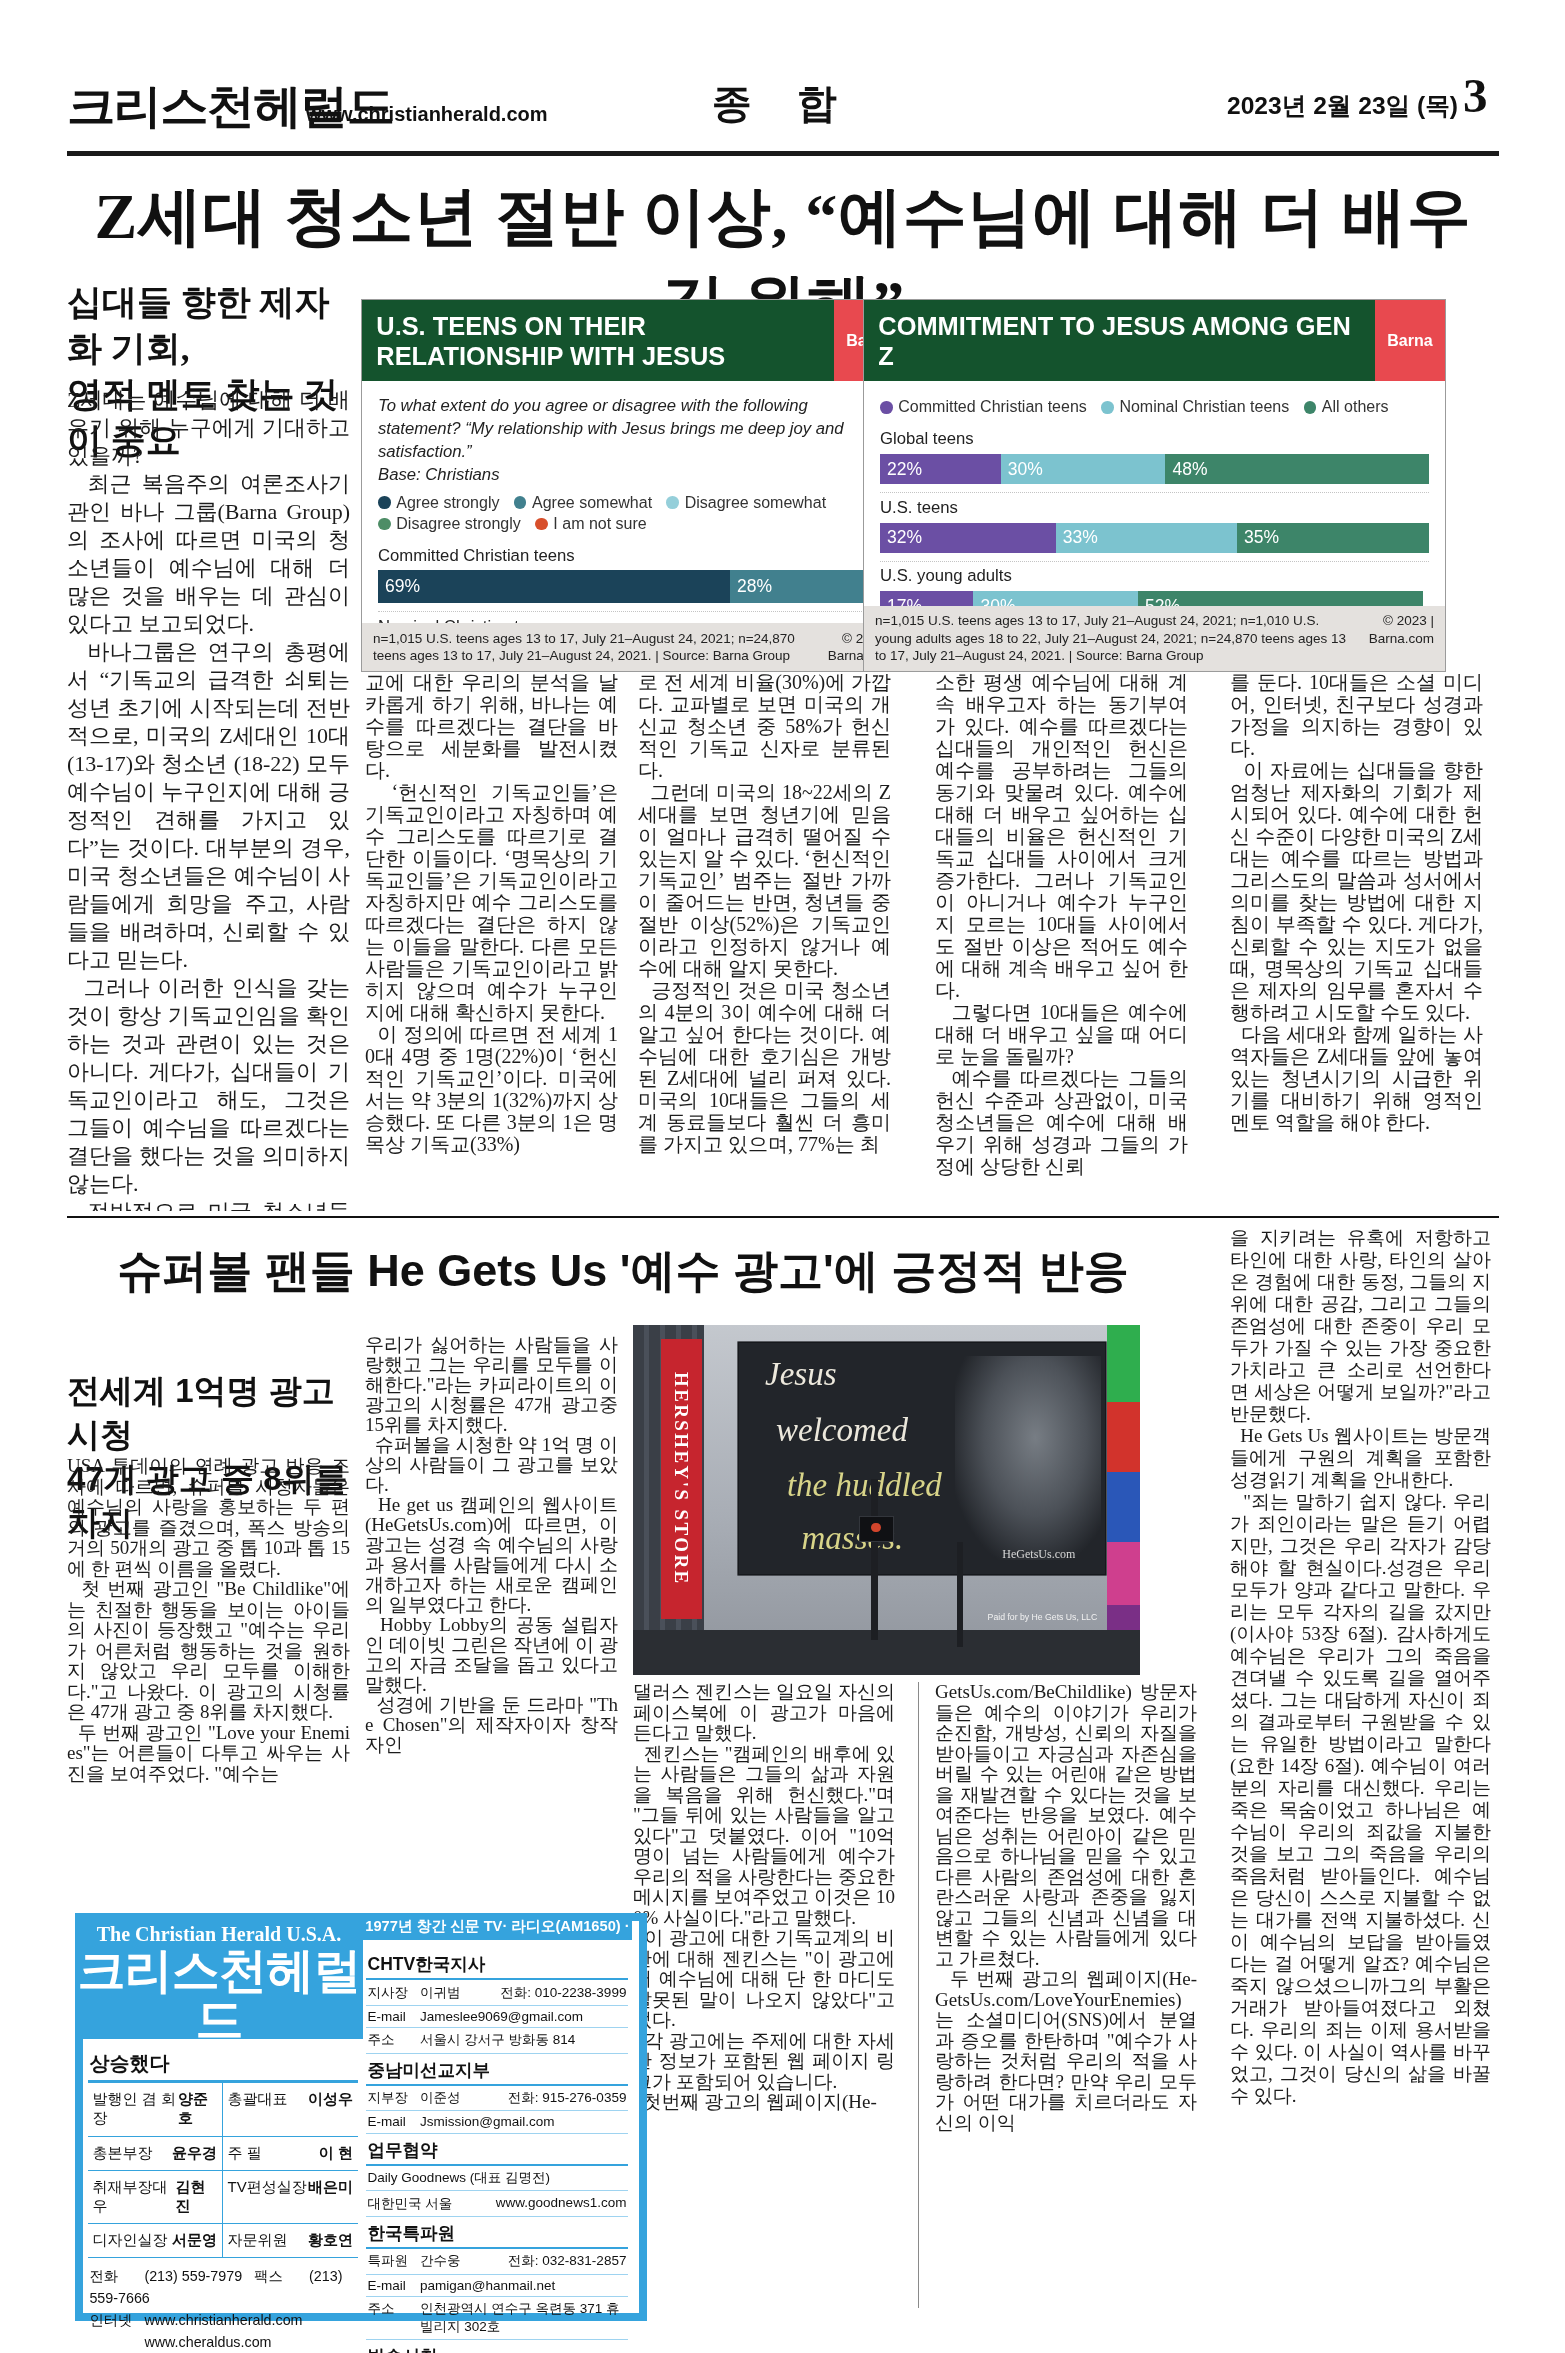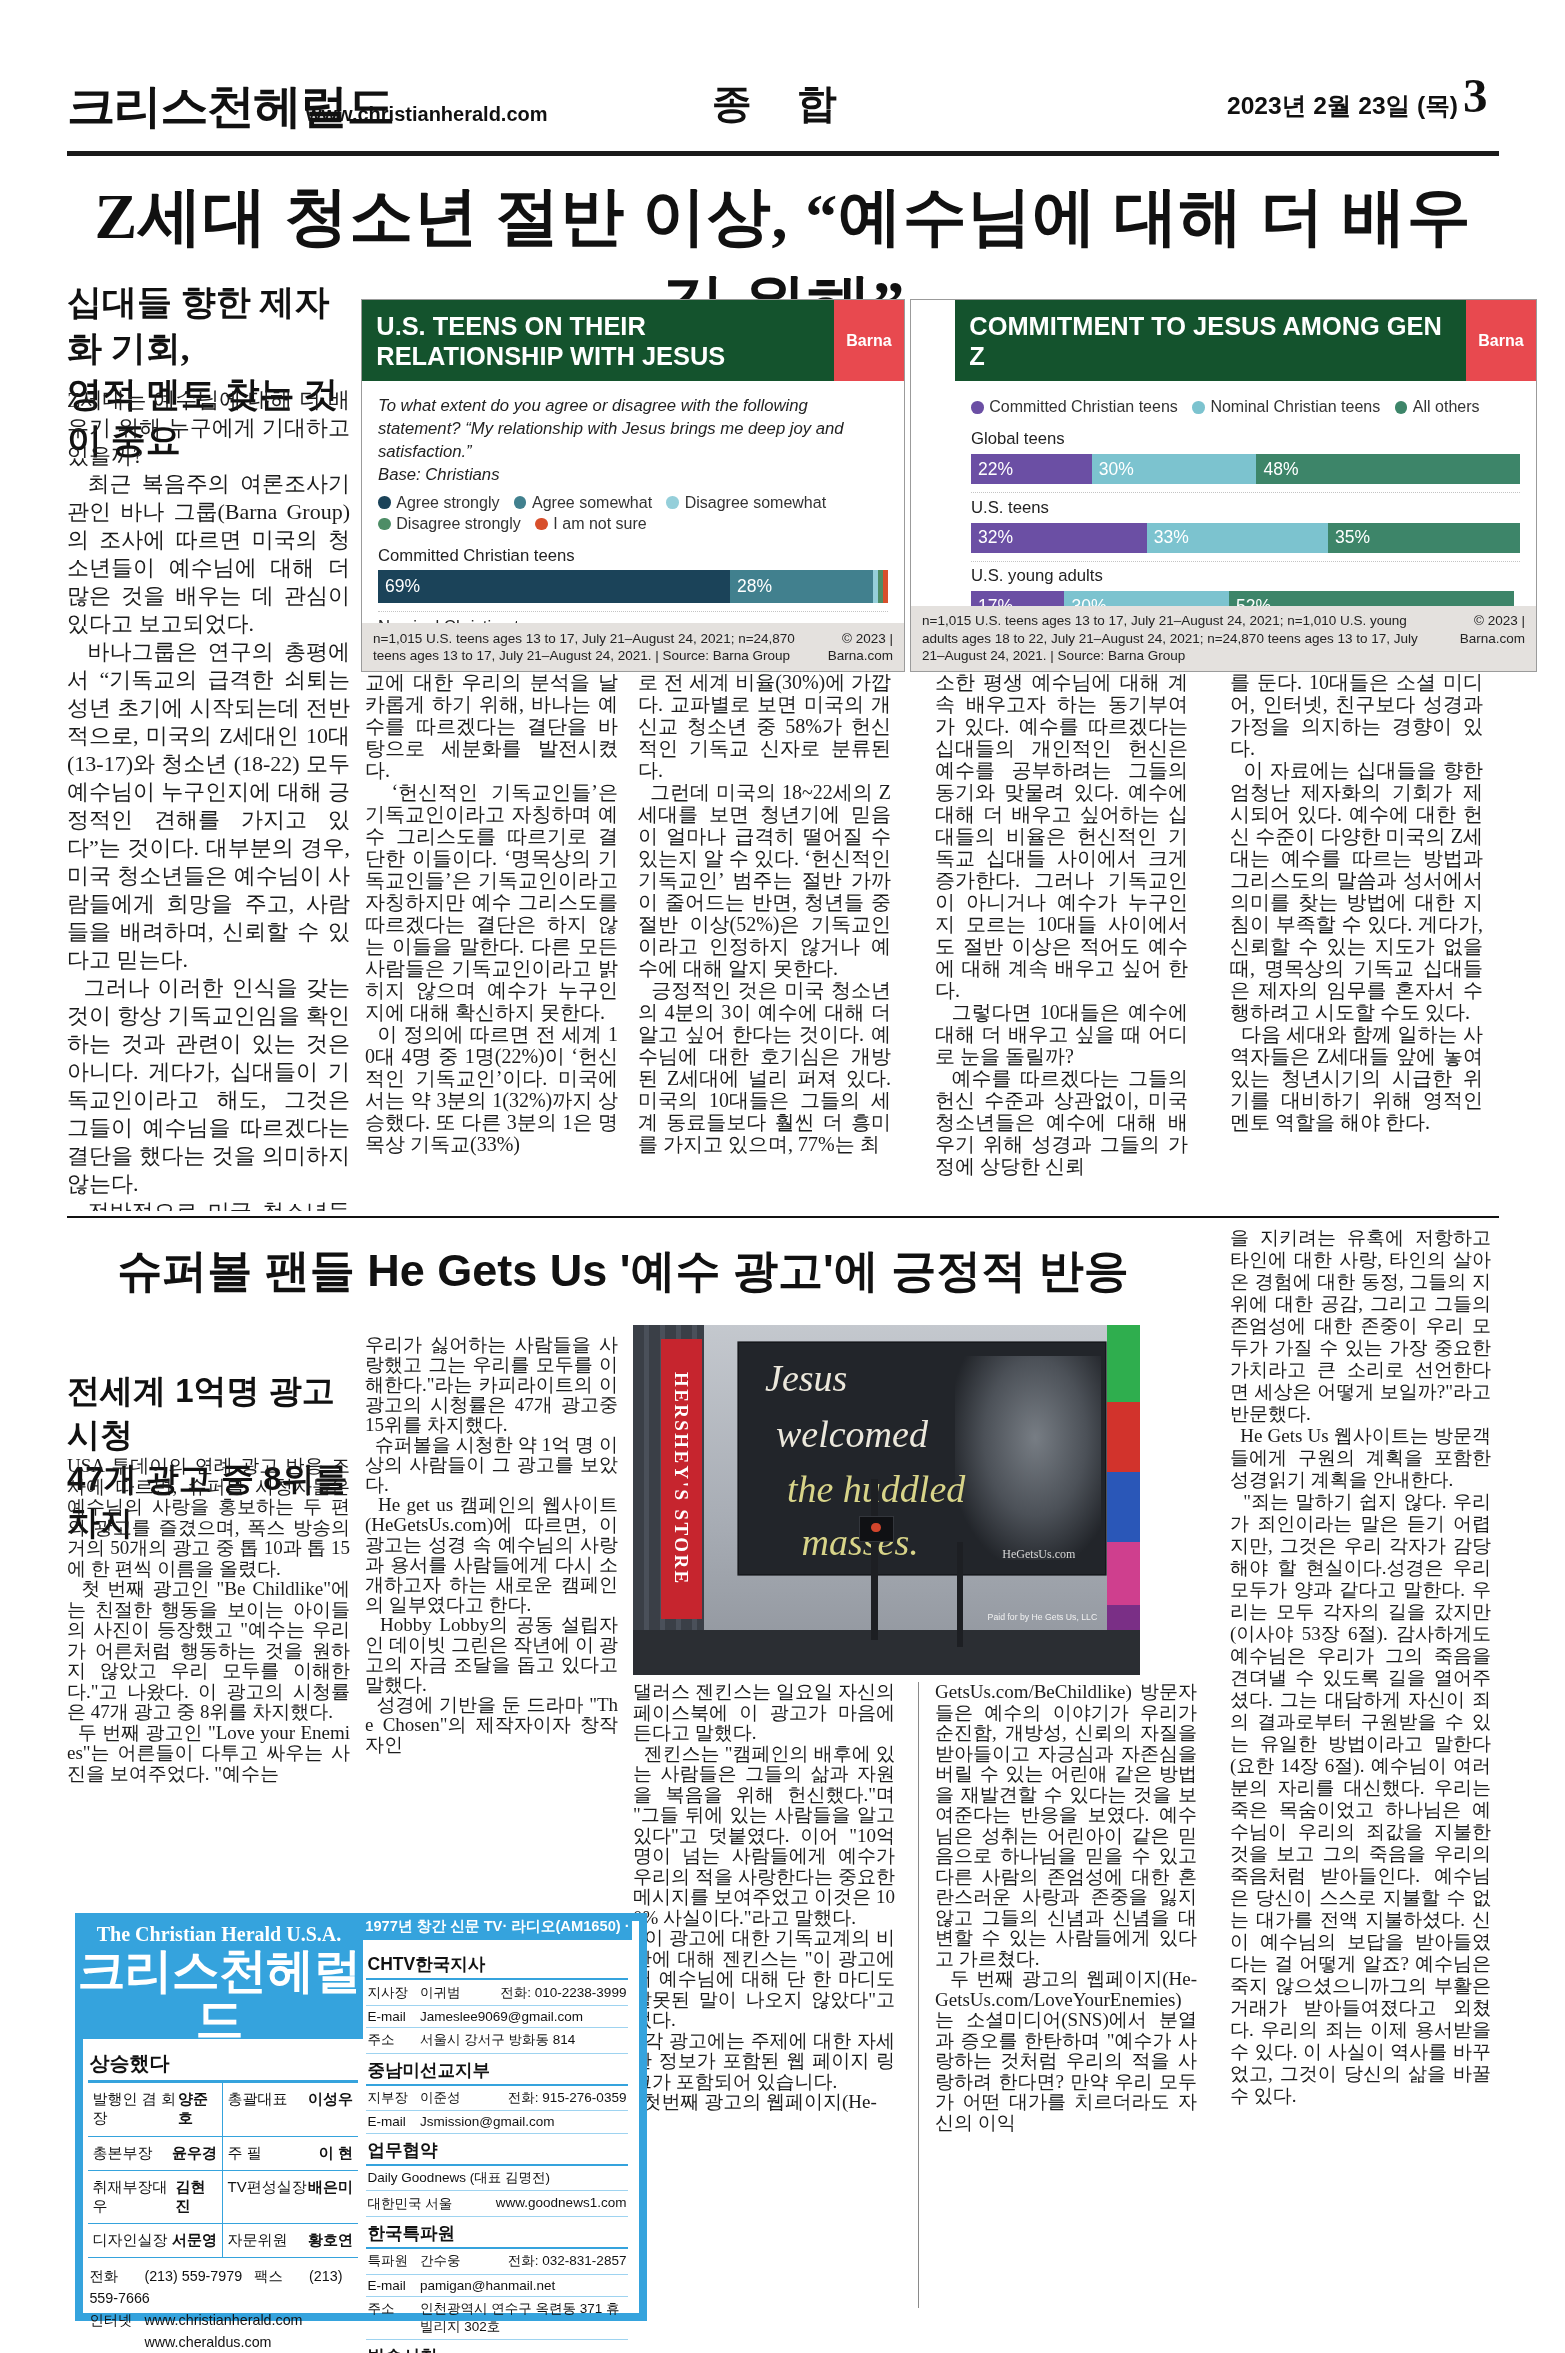--- a/index.html
+++ b/index.html
@@ -60,21 +60,21 @@
   
   .photo{left:633px;top:1325px;width:507px;height:350px;background:linear-gradient(#c4c8ce 0%,#a8adb5 55%,#8e939b 100%);overflow:hidden;}
   .ph-bldg-left{position:absolute;left:0;top:0;width:14%;height:100%;
     background:repeating-linear-gradient(90deg,#3a3f47 0 11px,#4a505a 11px 16px);}
   .hershey{position:absolute;left:5.5%;top:4%;width:41px;height:80%;background:#c6252e;
     color:#fff;font-weight:800;font-size:19px;letter-spacing:2.4px;
     writing-mode:vertical-rl;text-orientation:mixed;display:flex;align-items:center;justify-content:center;}
   .billboard{position:absolute;left:21%;top:5%;width:72%;height:66%;background:#22252a;box-shadow:0 0 0 1.6px #16181c;}
   .bb-face{position:absolute;right:1%;top:6%;width:40%;height:88%;
     background:radial-gradient(ellipse at 55% 40%,#777d84 0%,#4c5158 45%,#22252a 78%);}
-  .bb-line{position:absolute;font-style:italic;font-size:38px;font-family:"Liberation Serif","DejaVu Serif",serif;}
+  .bb-line{position:absolute;font-style:italic;font-size:33px;font-family:"Liberation Serif","DejaVu Serif",serif;}
   .bb-l0{left:7%;top:6%;color:#ece8dc;}
   .bb-l1{left:10%;top:30%;color:#ece8dc;}
   .bb-l2{left:13%;top:54%;color:#d8d489;}
   .bb-l3{left:17%;top:77%;color:#d8d489;}
   .bb-url{position:absolute;right:8%;bottom:5%;color:#d8d8d8;font-size:12px;}
   .bb-paid{position:absolute;right:2%;bottom:-21%;color:#f2f2f2;font-size:8.7px;font-family:"Liberation Sans",sans-serif;}
   .ph-strips{position:absolute;right:0;top:0;width:6.5%;height:100%;
     background:linear-gradient(#2fae4e 0 22%,#d2332c 22% 42%,#2a57b8 42% 62%,#cf3f8e 62% 80%,#7a2f86 80% 100%);}
   .ph-street{position:absolute;left:0;bottom:0;width:100%;height:13%;background:#2b2e33;}
   .ph-pole{position:absolute;left:47%;bottom:10%;width:7.1px;height:46%;background:#1d1f23;}
@@ -188,21 +188,21 @@
             </div>
           </div>
         </div>
     </div>
     <div class="chart-foot">
       <div class="fn">n=1,015 U.S. teens ages 13 to 17, July 21–August 24, 2021; n=24,870 teens ages 13 to 17, July 21–August 24, 2021. | Source: Barna Group</div>
       <div class="cp">© 2023 | Barna.com</div>
     </div>
   </div>
 
-  <div class="abs chart c2" style="left:910px;top:299px;width:581px;height:371px;padding-left:44px;">
+  <div class="abs chart c2" style="left:863px;top:299px;width:581px;height:371px;">
     <div class="chart-head">
       <div class="chart-title">COMMITMENT TO JESUS AMONG GEN Z</div>
       <div class="barna">Barna</div>
     </div>
     <div class="chart-body">
       <div class="legend">
           <span class="lg-item">
             <span class="dot" style="background: rgb(107, 79, 164);"></span>
             <span>Committed Christian teens</span>
           </span>

